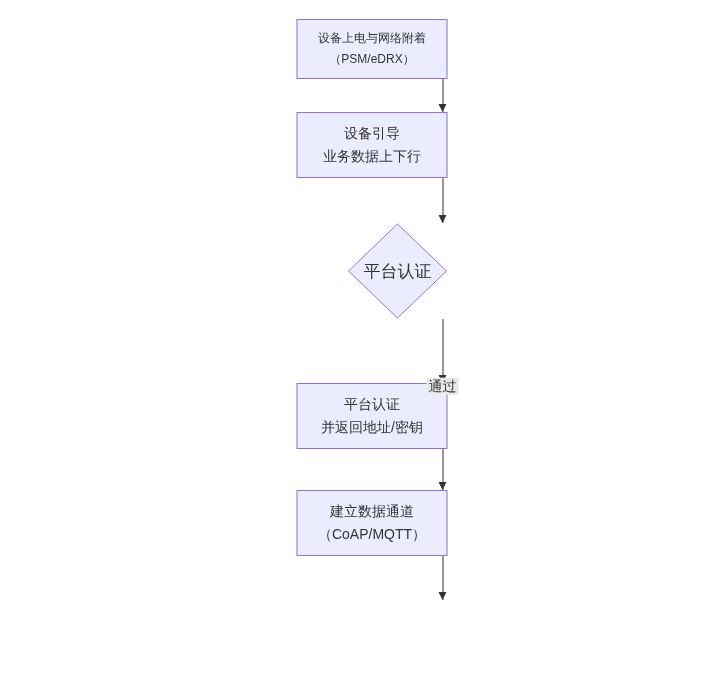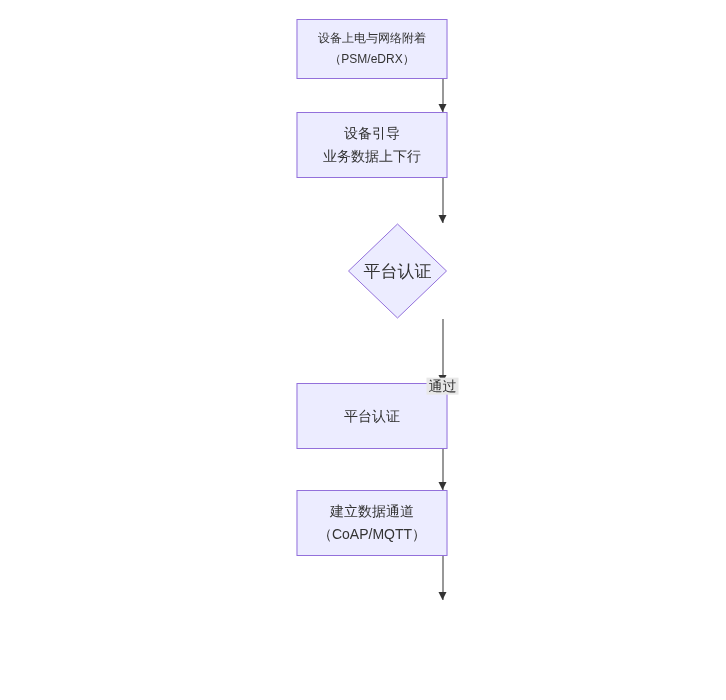--- a/index.html
+++ b/index.html
@@ -136,20 +136,21 @@
     </div>
 
     <div class="connector c3">
       <div class="line"></div>
       <div class="edge-label">通过</div>
       <div class="arrowhead"></div>
     </div>
 
     <div class="node rect normal">
       <span class="node-line">平台认证</span>
+      <span class="node-line">并返回地址/密钥</span>
     </div>
 
     <div class="connector c4">
       <div class="line"></div>
       <div class="arrowhead"></div>
     </div>
 
     <div class="node rect normal">
       <span class="node-line">建立数据通道</span>
       <span class="node-line">（CoAP/MQTT）</span>

